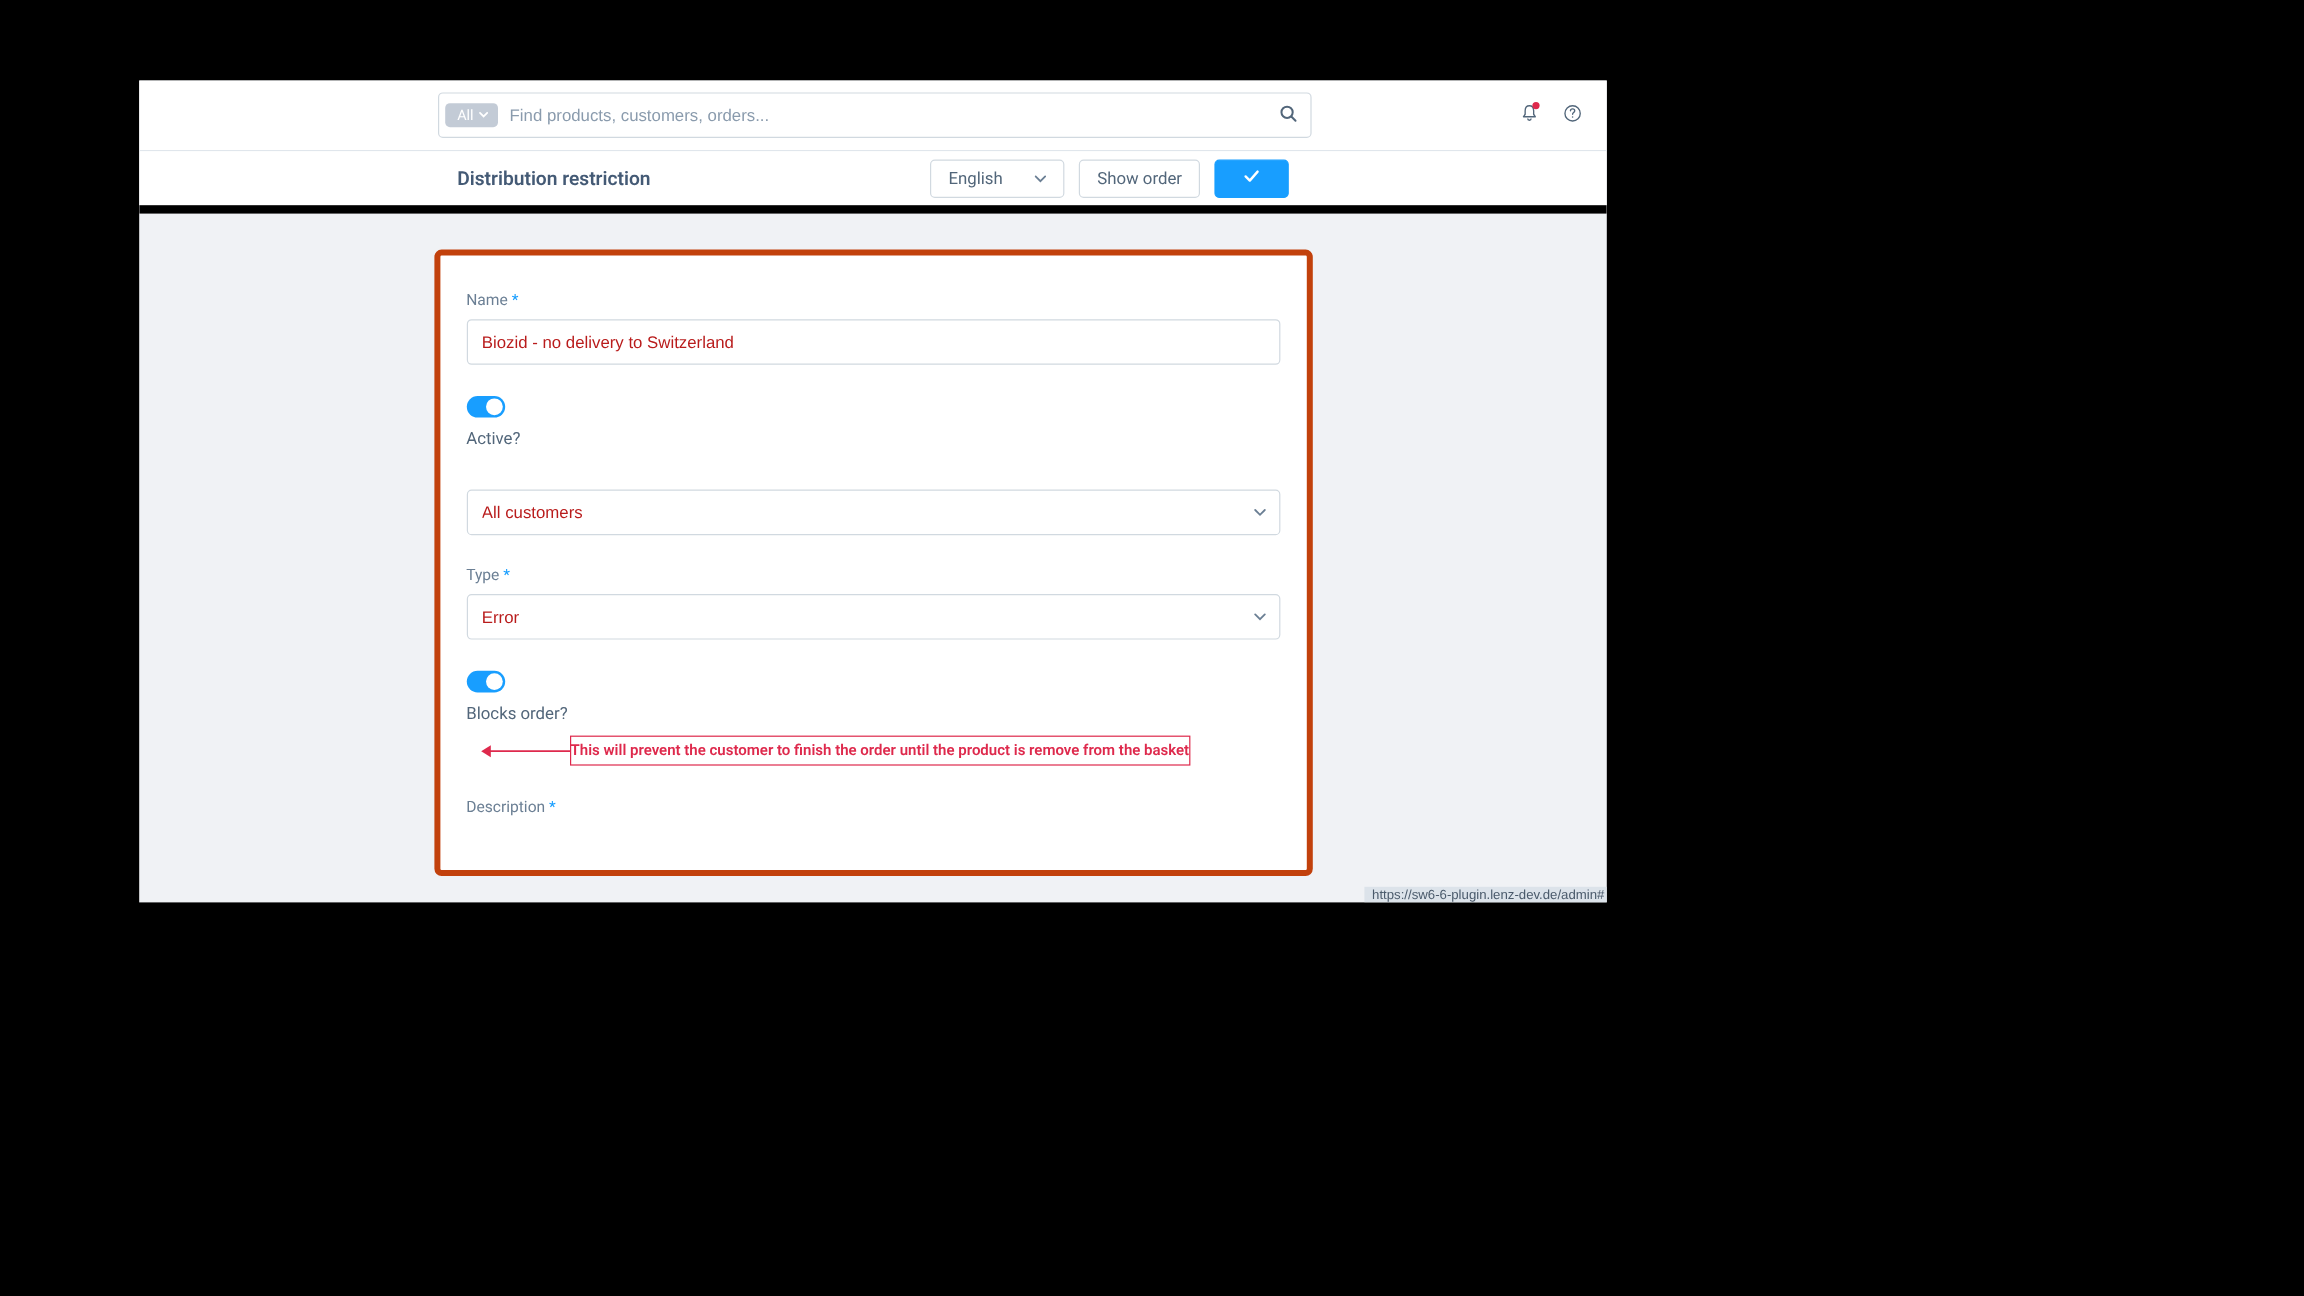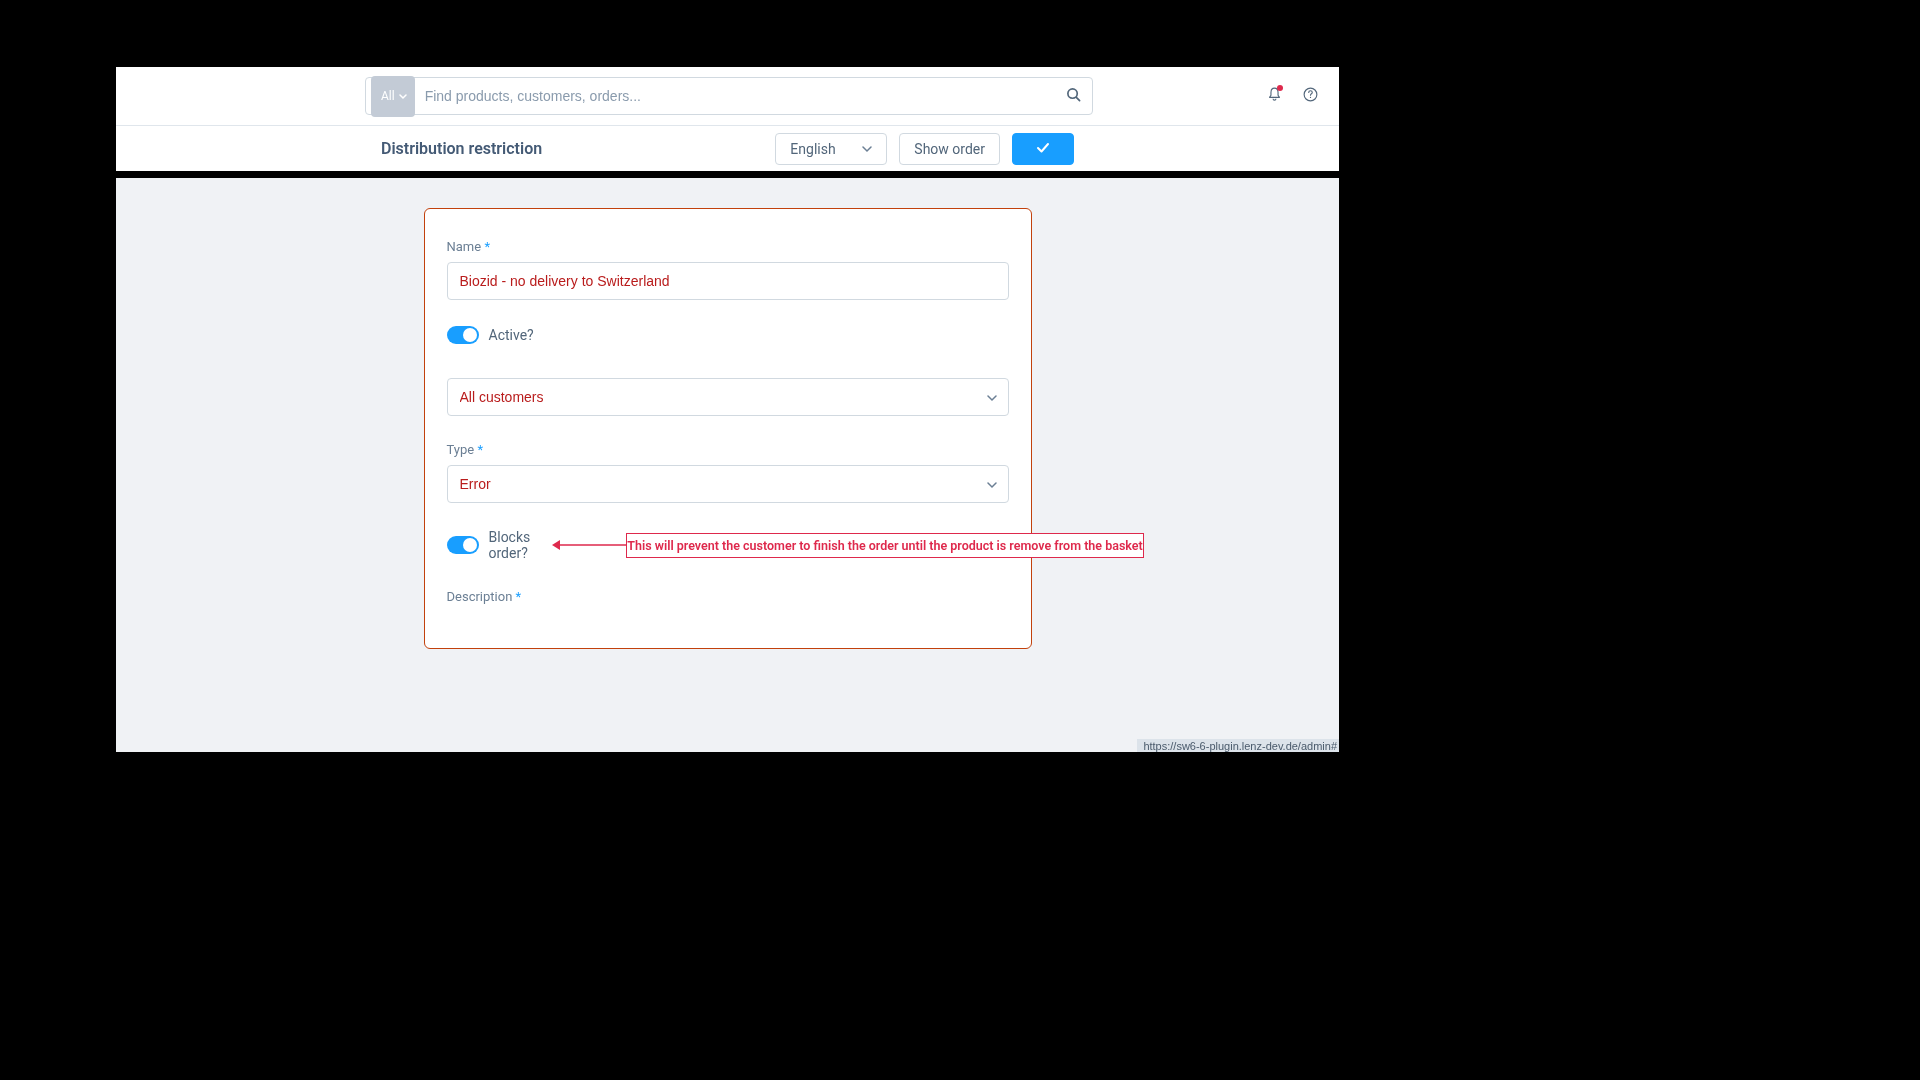--- a/index.html
+++ b/index.html
@@ -36,21 +36,21 @@
     border: 1px solid #d1d9e0;
     border-radius: 4px;
     display: flex;
     align-items: center;
     padding: 0 5px;
     background: #fff;
   }
   .search-filter {
     background: #c3cbd6;
     color: #fff;
-    height: 41px;
+    height: 20px;
     border-radius: 4px;
     padding: 0 8px 0 10px;
     display: flex;
     align-items: center;
     font-size: 12px;
     gap: 4px;
     cursor: pointer;
   }
   .search-filter .chev { font-size: 10px; }
   .search-input {
@@ -145,23 +145,23 @@
     display: inline-flex;
     align-items: center;
     justify-content: center;
   }
   .main-area {
     padding: 30px 0 0 0;
     display: flex;
     justify-content: center;
   }
   .card {
-    width: 608px;
-    background: #fff;
-    border: 1px solid #c2410c;
+    width: 732px;
+    background: #fff;
+    border: 5px solid #c2410c;
     border-radius: 6px;
     padding: 30px 22px 36px 22px;
     position: relative;
   }
   .form-group { margin-bottom: 26px; }
   .form-group.toggle-row { margin-bottom: 34px; }
   .form-label {
     display: block;
     font-size: 13px;
     color: #6b7f94;
@@ -183,22 +183,23 @@
   .select-wrap .chev-abs {
     position: absolute;
     right: 12px;
     top: 50%;
     transform: translateY(-50%);
     color: #6b7f94;
     pointer-events: none;
   }
   .toggle-row-inner {
     display: flex;
-    align-items: center;
+    align-items: flex-start;
     gap: 10px;
+    flex-direction: column;
   }
   .toggle {
     width: 32px;
     height: 18px;
     background: #189eff;
     border-radius: 9px;
     position: relative;
     cursor: pointer;
     flex-shrink: 0;
   }

